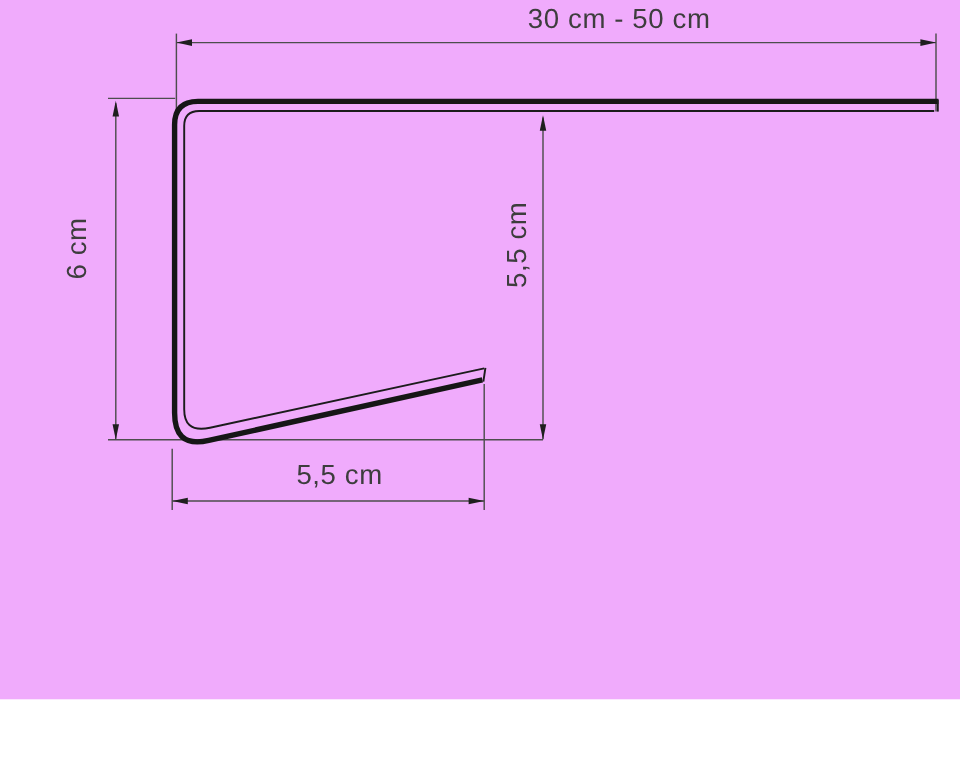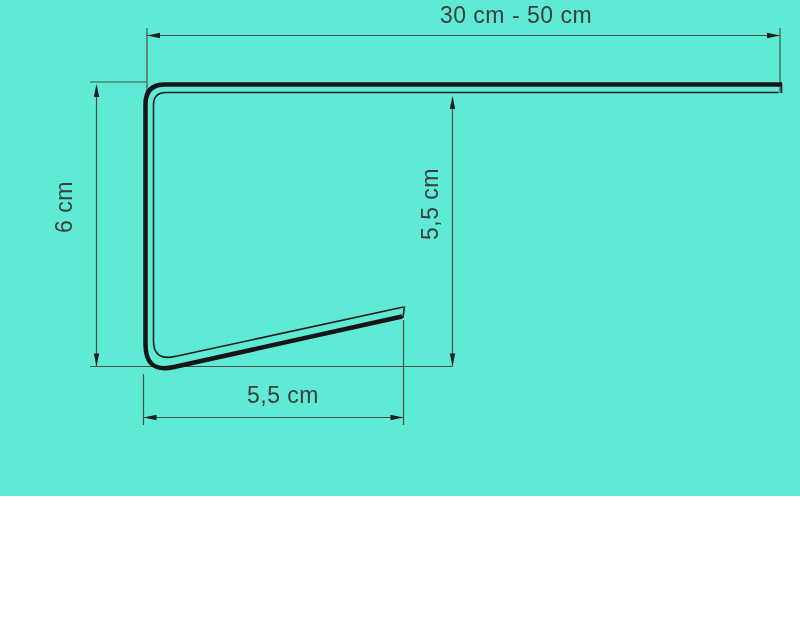--- a/index.html
+++ b/index.html
@@ -4,22 +4,22 @@
 <style>
   html, body {
     margin: 0;
     padding: 0;
     background: #ffffff;
     font-family: "Liberation Sans", sans-serif;
   }
   .canvas {
     position: relative;
     width: 800px;
-    height: 496px;
-    background: #5eead4;
+    height: 583px;
+    background: #f0abfc;
     overflow: hidden;
   }
   svg { display: block; }
   
   .profile-outer {
     fill: none;
     stroke: #161616;
     stroke-width: 4.5;
     stroke-linecap: butt;
   }

